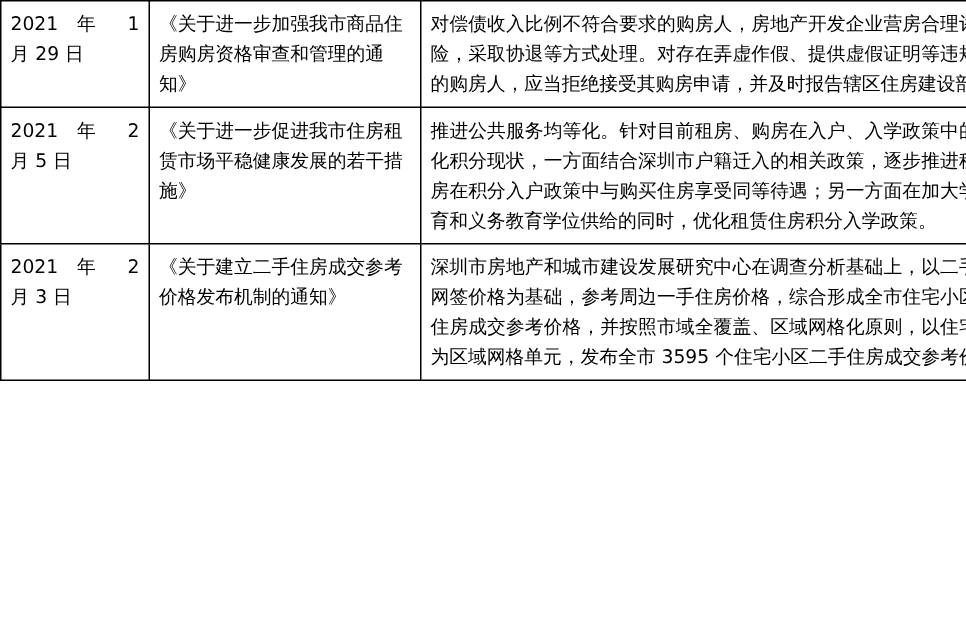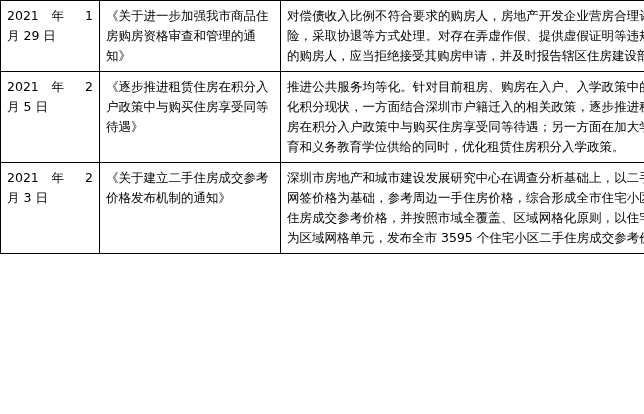--- a/index.html
+++ b/index.html
@@ -70,21 +70,21 @@
       <td class="col-content">
         <span class="cell-text">对偿债收入比例不符合要求的购房人，房地产开发企业营房合理评估风险，采取协退等方式处理。对存在弄虚作假、提供虚假证明等违规行为的购房人，应当拒绝接受其购房申请，并及时报告辖区住房建设部门。</span>
       </td>
     </tr>
     <tr>
       <td class="col-date">
         <span class="date-line">2021 年  2</span>
         <span class="date-line last">月 5 日</span>
       </td>
       <td class="col-title">
-        <span class="cell-text">《逐步推进租赁住房在积分入户政策中与购买住房享受同等待遇》</span>
+        <span class="cell-text">《关于进一步促进我市住房租赁市场平稳健康发展的若干措施》</span>
       </td>
       <td class="col-content">
         <span class="cell-text">推进公共服务均等化。针对目前租房、购房在入户、入学政策中的差异化积分现状，一方面结合深圳市户籍迁入的相关政策，逐步推进租赁住房在积分入户政策中与购买住房享受同等待遇；另一方面在加大学前教育和义务教育学位供给的同时，优化租赁住房积分入学政策。</span>
       </td>
     </tr>
     <tr>
       <td class="col-date">
         <span class="date-line">2021 年  2</span>
         <span class="date-line last">月 3 日</span>
       </td>

